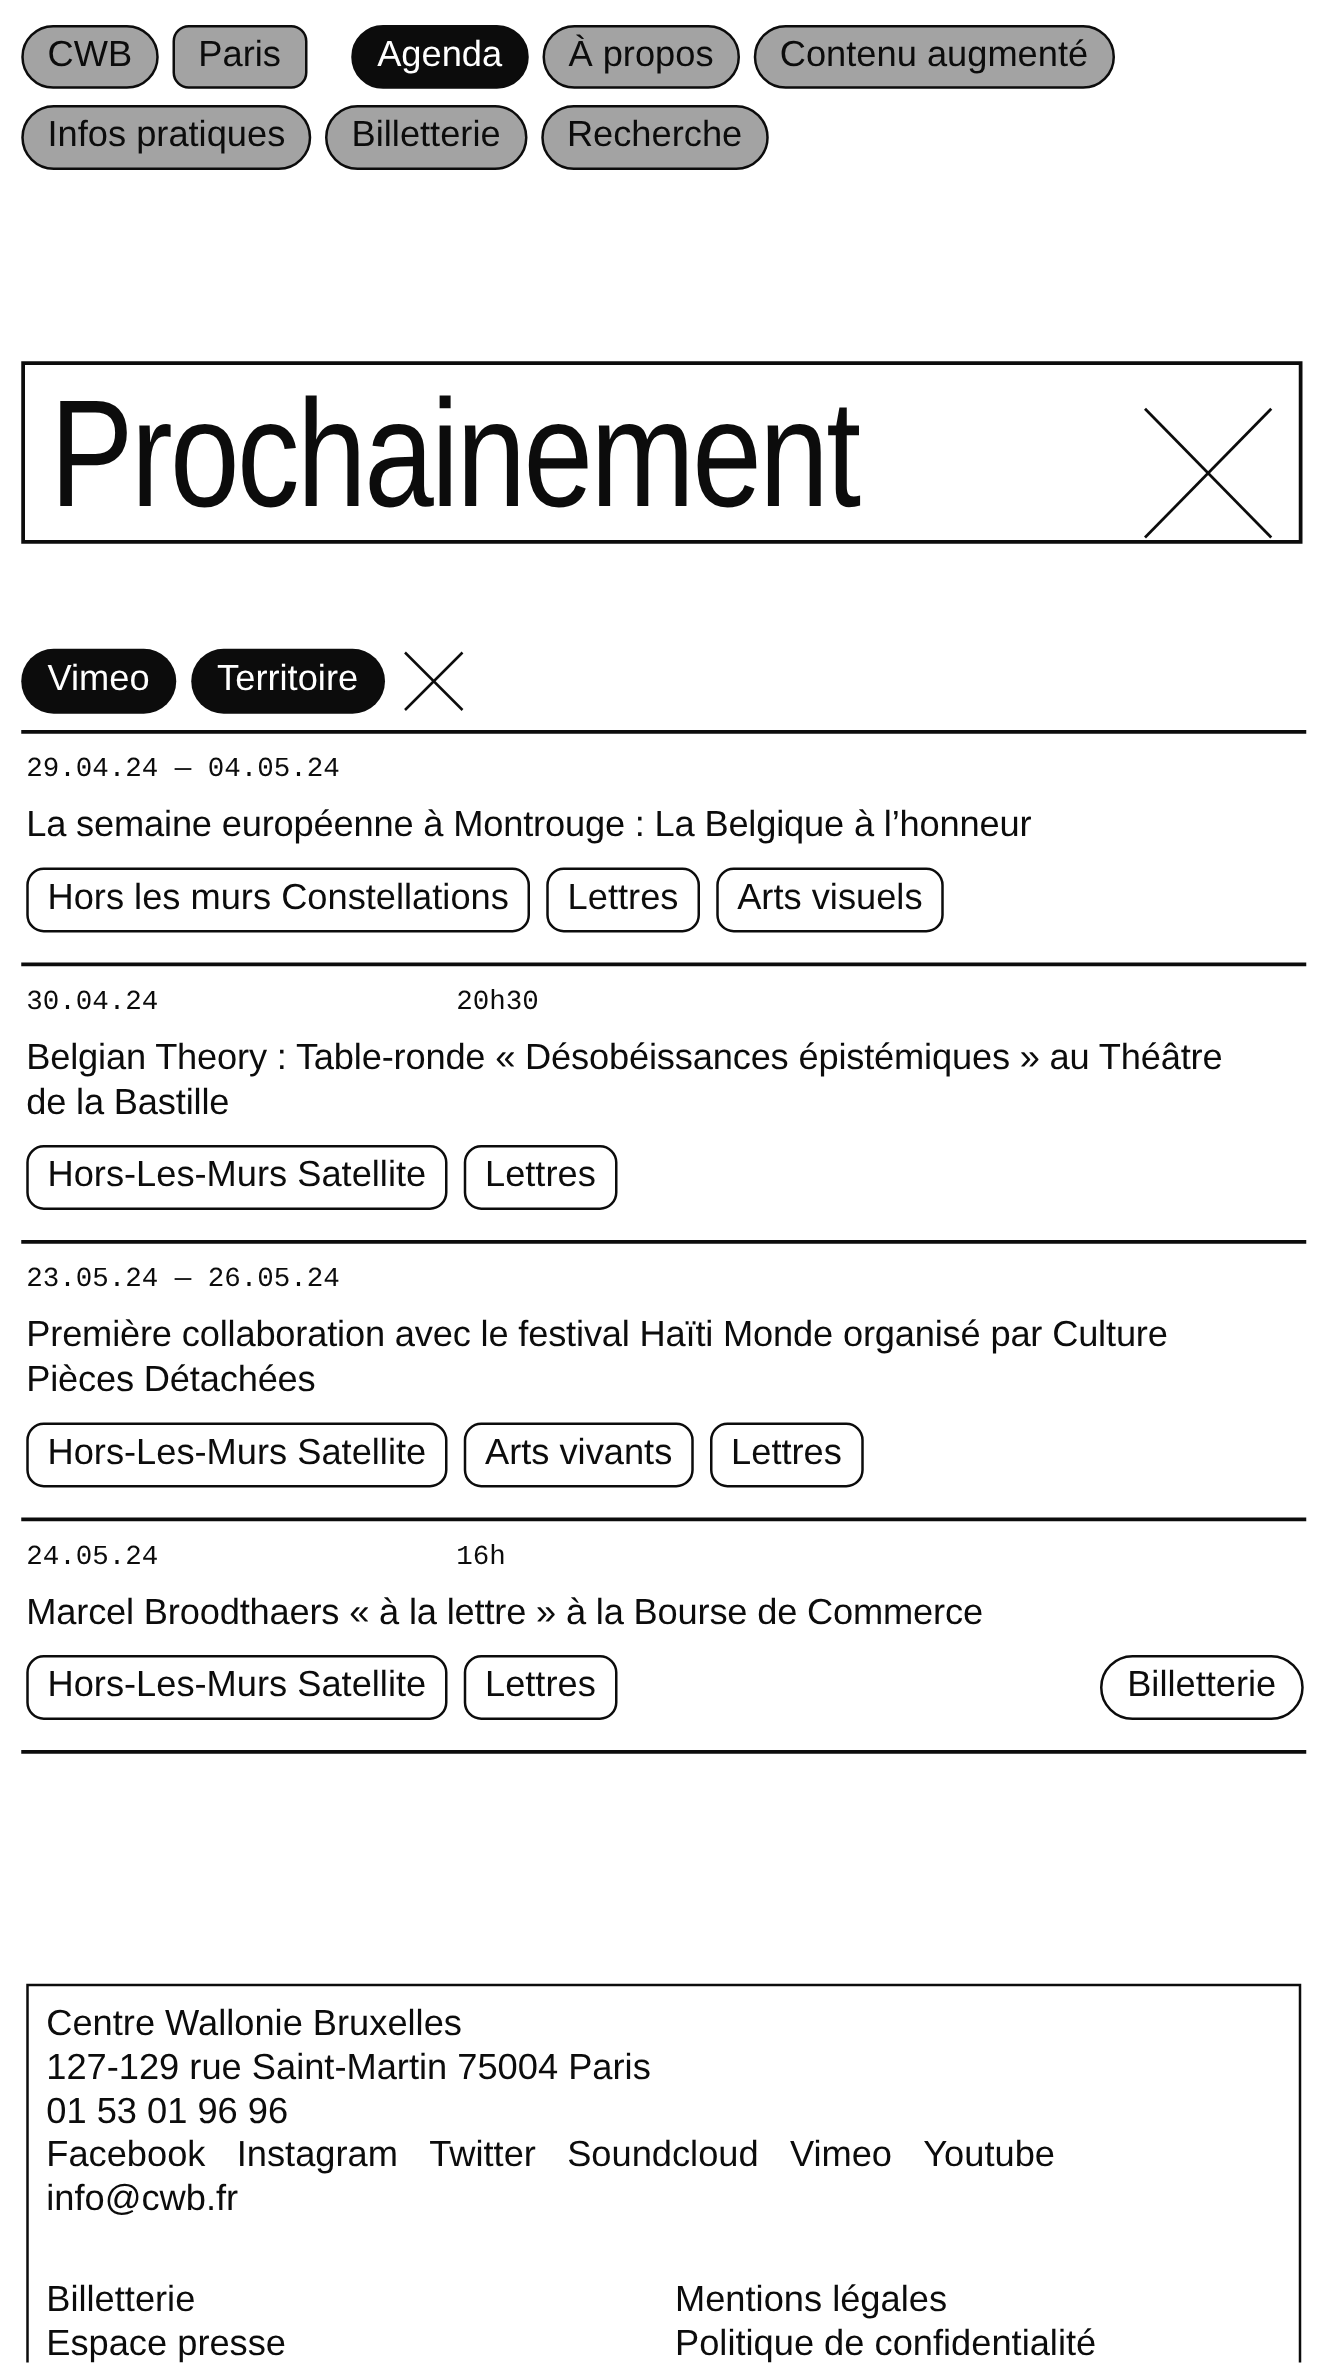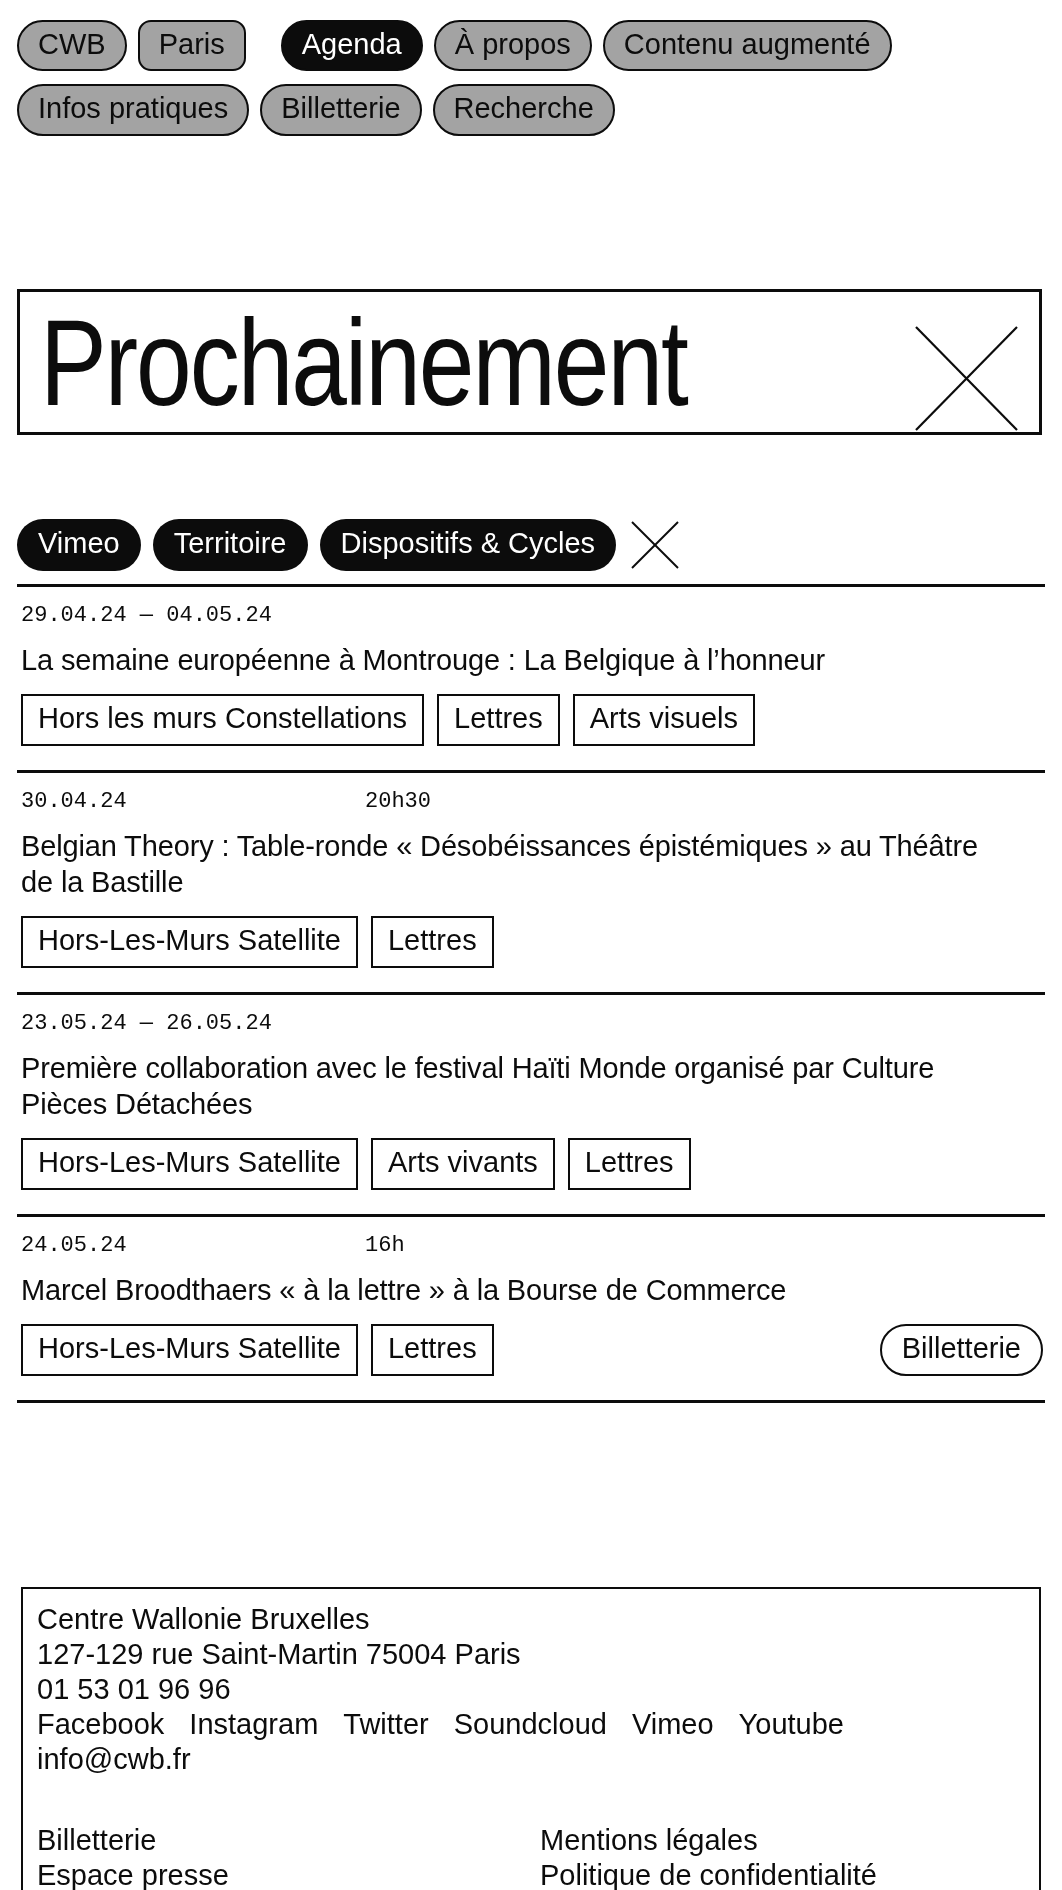--- a/index.html
+++ b/index.html
@@ -53,21 +53,21 @@
   .event { border-top: 3px solid #0c0c0c; padding: 12px 0 24px 4px; }
   .event-date-row { position: relative; font-size: 22px; line-height: 34px; font-family: Liberation Mono, monospace; }
   .event-time { position: absolute; left: 344px; top: 0; }
   .event-title {
     font-size: 29px; font-weight: 400; line-height: 36px;
     margin-top: 9px; max-width: 990px; letter-spacing: -0.005em;
   }
   .tag-row { display: flex; align-items: center; gap: 13px; margin-top: 16px; }
   .tag {
     display: inline-flex; align-items: center;
-    border: 2.5px solid #0c0c0c; border-radius: 0;
+    border: 2.5px solid #0c0c0c; border-radius: 14px;
     padding: 7px 15px 9px; font-size: 29px; line-height: 1.1;
     background: #fff; white-space: nowrap;
   }
   .ticket-pill {
     margin-left: auto; margin-right: 2px;
     display: inline-flex; align-items: center;
     border: 2.5px solid #0c0c0c; border-radius: 27px;
     padding: 7px 20px 9px; font-size: 29px; line-height: 1.1;
     background: #fff; white-space: nowrap;
   }
@@ -107,21 +107,20 @@
   <h1>Prochainement</h1>
   <svg class="x-big" width="105" height="107" viewBox="0 0 105 107" aria-hidden="true">
     <line x1="2" y1="2" x2="103" y2="105" stroke="#0c0c0c" stroke-width="2.2"></line>
     <line x1="103" y1="2" x2="2" y2="105" stroke="#0c0c0c" stroke-width="2.2"></line>
   </svg>
 </section>
 
 <div class="filters" id="filters">
   <a class="filter-pill">Vimeo</a>
     <a class="filter-pill">Territoire</a>
-    <a class="filter-pill">Dispositifs &amp; Cycles</a>
     <svg class="x-small" width="50" height="50" viewBox="0 0 50 50" aria-hidden="true">
     <line x1="2" y1="2" x2="48" y2="48" stroke="#0c0c0c" stroke-width="2"></line>
     <line x1="48" y1="2" x2="2" y2="48" stroke="#0c0c0c" stroke-width="2"></line>
   </svg>
 </div>
 
 <main class="events" id="events">
   <article class="event">
     <div class="event-date-row">
       <span class="event-date">29.04.24 — 04.05.24</span>

